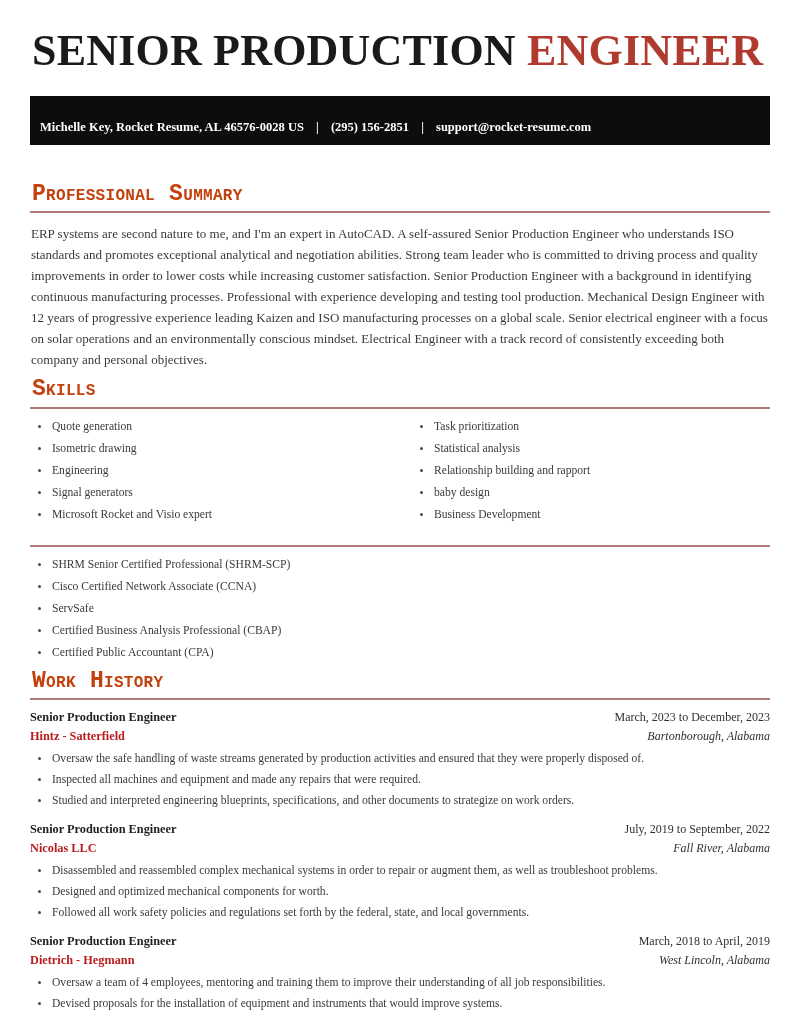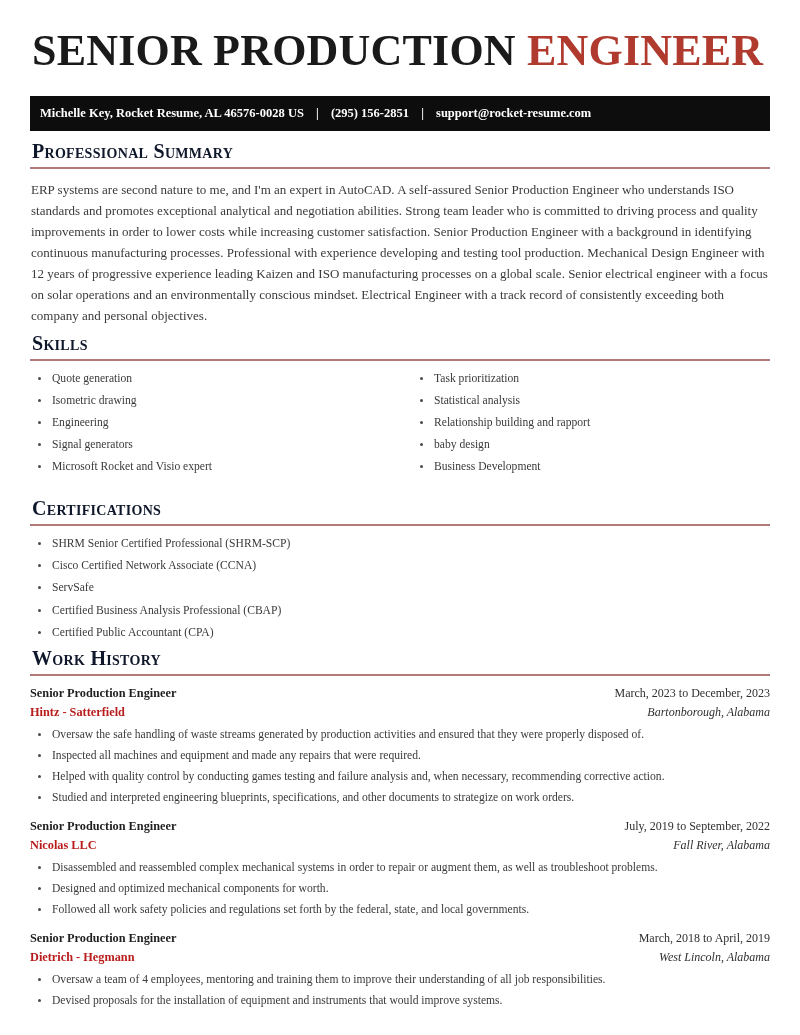--- a/index.html
+++ b/index.html
@@ -37,40 +37,40 @@
     white-space: nowrap;
   }
   .name-title .accent { color: #b03a2e; }
 
   .contact-bar {
     background: #0d0d0d;
     color: #ffffff;
     font-weight: bold;
     font-size: 12.5px;
     line-height: 1;
-    padding: 11px 10px 11px 10px;
-    margin: 0 0 9px 0;
+    padding: 25px 10px 11px 10px;
+    margin: 0 0 36px 0;
     white-space: nowrap;
     overflow: hidden;
   }
   .contact-bar .sep {
     display: inline-block;
     padding: 0 9px;
     color: #ffffff;
   }
 
   
   .section { margin: 0 0 6px 0; }
   .section-heading {
-    font-family: Liberation Serif, serif;
+    font-family: Liberation Mono, monospace;
     font-weight: bold;
     font-variant: small-caps;
-    font-size: 20px;
+    font-size: 23px;
     line-height: 1.15;
-    color: #0f172a;
+    color: #c2410c;
     margin: 0 0 4px 2px;
     letter-spacing: 0.3px;
   }
   .section-rule {
     height: 2px;
     background: #b07a7a;
     border: 0;
     margin: 0 0 10px 0;
     width: 100%;
   }
@@ -200,21 +200,20 @@
           <li>Statistical analysis</li>
           <li>Relationship building and rapport</li>
           <li>baby design</li>
           <li>Business Development</li>
         </ul>
       </div>
     </div>
   </div>
 
   <div class="section">
-    <div class="section-heading">Certifications</div>
     <div class="section-rule"></div>
     <ul class="bullets certs-list">
       <li>SHRM Senior Certified Professional (SHRM-SCP)</li>
       <li>Cisco Certified Network Associate (CCNA)</li>
       <li>ServSafe</li>
       <li>Certified Business Analysis Professional (CBAP)</li>
       <li>Certified Public Accountant (CPA)</li>
     </ul>
   </div>
 
@@ -227,21 +226,20 @@
         <span class="job-title">Senior Production Engineer</span>
         <span class="job-dates">March, 2023 to December, 2023</span>
       </div>
       <div class="job-row">
         <span class="job-company">Hintz - Satterfield</span>
         <span class="job-location">Bartonborough, Alabama</span>
       </div>
       <ul class="bullets">
         <li>Oversaw the safe handling of waste streams generated by production activities and ensured that they were properly disposed of.</li>
         <li>Inspected all machines and equipment and made any repairs that were required.</li>
-        <li>Helped with quality control by conducting games testing and failure analysis and, when necessary, recommending corrective action.</li>
         <li>Studied and interpreted engineering blueprints, specifications, and other documents to strategize on work orders.</li>
       </ul>
     </div>
 
     <div class="job heading-gap-lg">
       <div class="job-row">
         <span class="job-title">Senior Production Engineer</span>
         <span class="job-dates">July, 2019 to September, 2022</span>
       </div>
       <div class="job-row">

